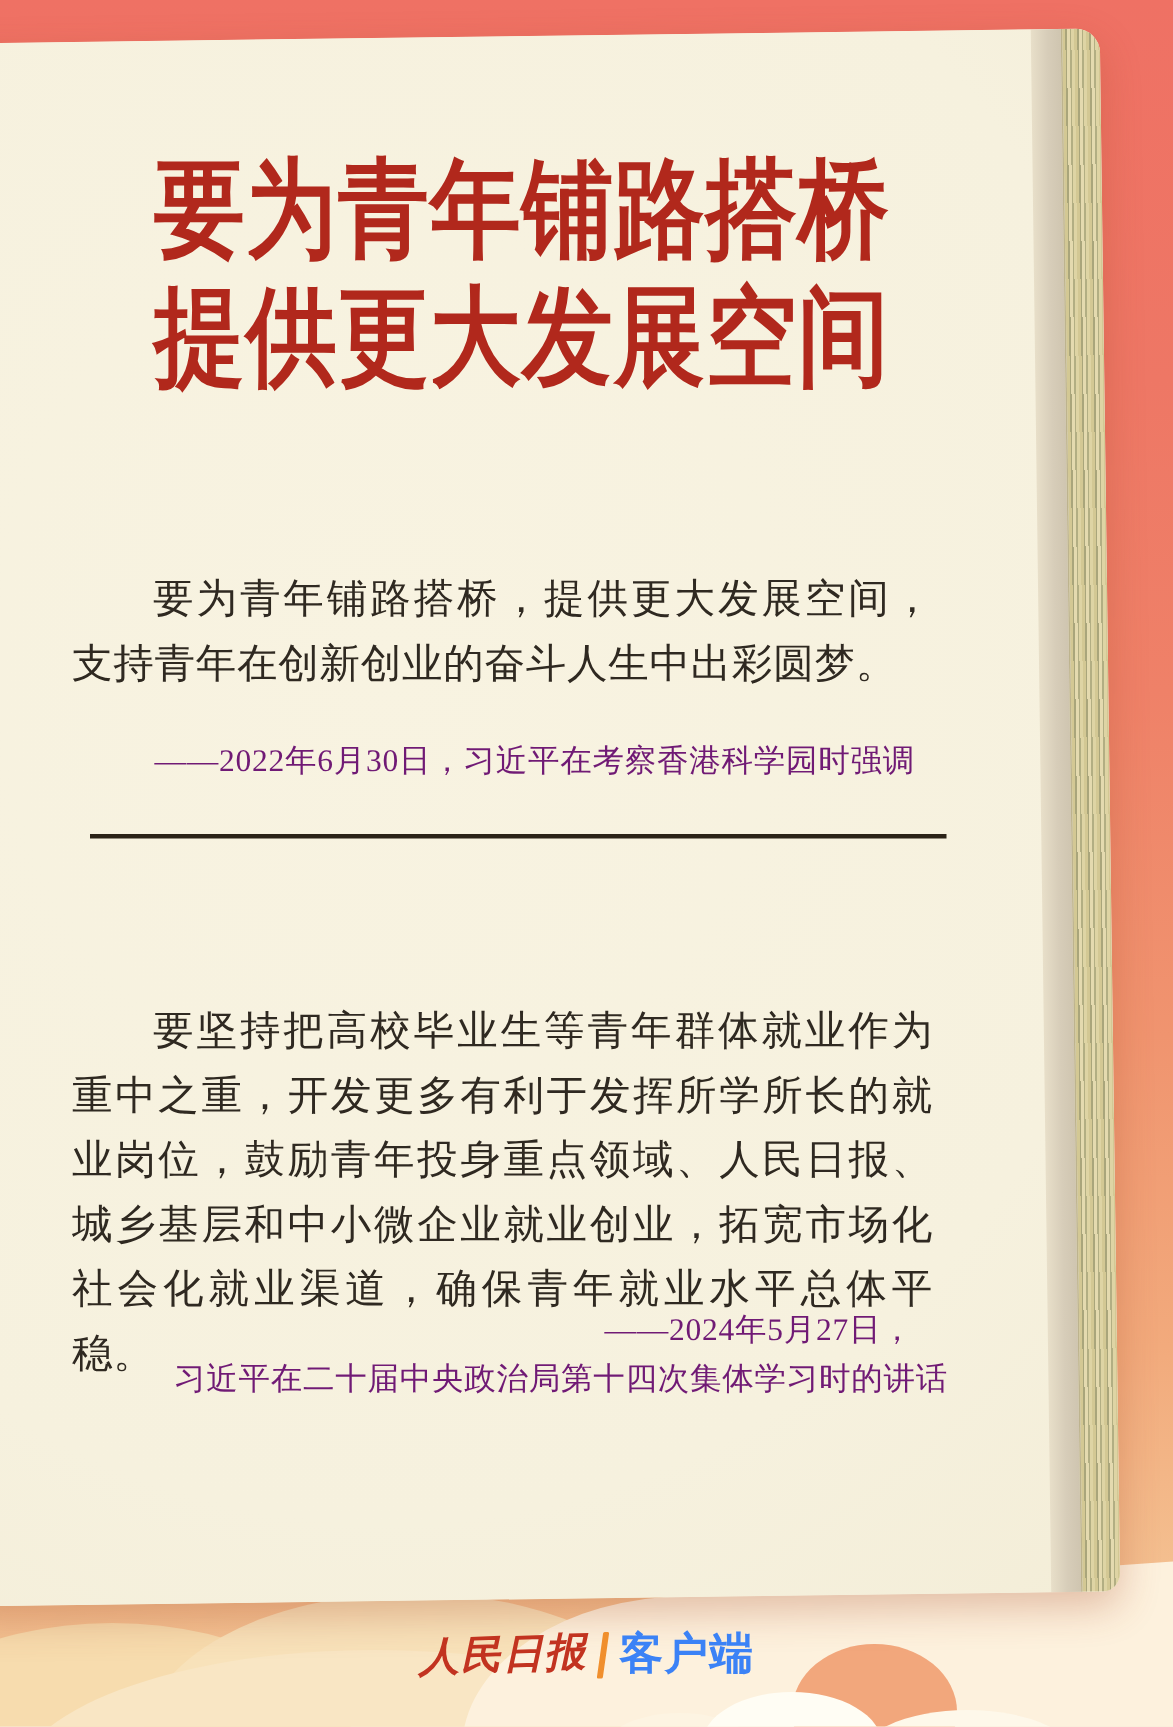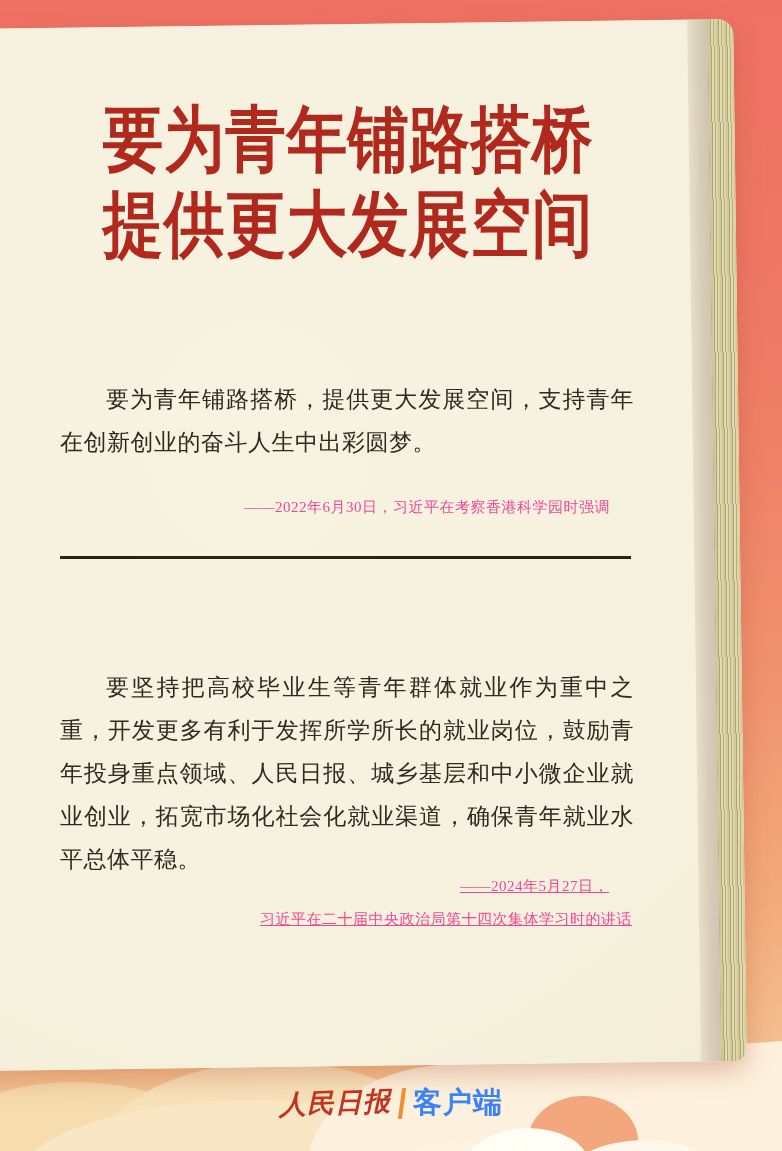--- a/index.html
+++ b/index.html
@@ -80,39 +80,39 @@
     position:absolute; top:98px; left:28px; width:640px;
     text-align:center;
     color:#b1281c;
     font-size:72px; line-height:85px; font-weight:700;
     letter-spacing:1px;
     transform:scaleX(0.84);
     transform-origin:50% 0;
     white-space:nowrap;
   }
   .quote {
-    position:absolute; left:60px; width:574px;
-    font-size:23px; line-height:43px;
+    position:absolute; left:48px; width:574px;
+    font-size:27px; line-height:43px;
     color:#2f2921;
     text-align:justify;
     text-indent:2em;
     letter-spacing:0.5px;
   }
   .quote-1 { top:378px; }
   .quote-2 { top:666px; }
 
   .attribution {
     position:absolute; left:58px;
     text-align:right;
-    font-size:15px; line-height:33px;
-    color:#ec4899;
+    font-size:21px; line-height:33px;
+    color:#701a75;
     letter-spacing:0.5px;
   }
   .attr-1 { top:491px; width:552px; }
-  .attr-2 { top:870px; width:574px;text-decoration:underline; }
+  .attr-2 { top:870px; width:574px; }
   .attr-2 .attr-line-1 { padding-right:23px; }
 
   .divider {
     position:absolute; top:556px; left:60px;
     width:571px; height:3px;
     background:#2b2317;
   }
 
   
   .brand {

